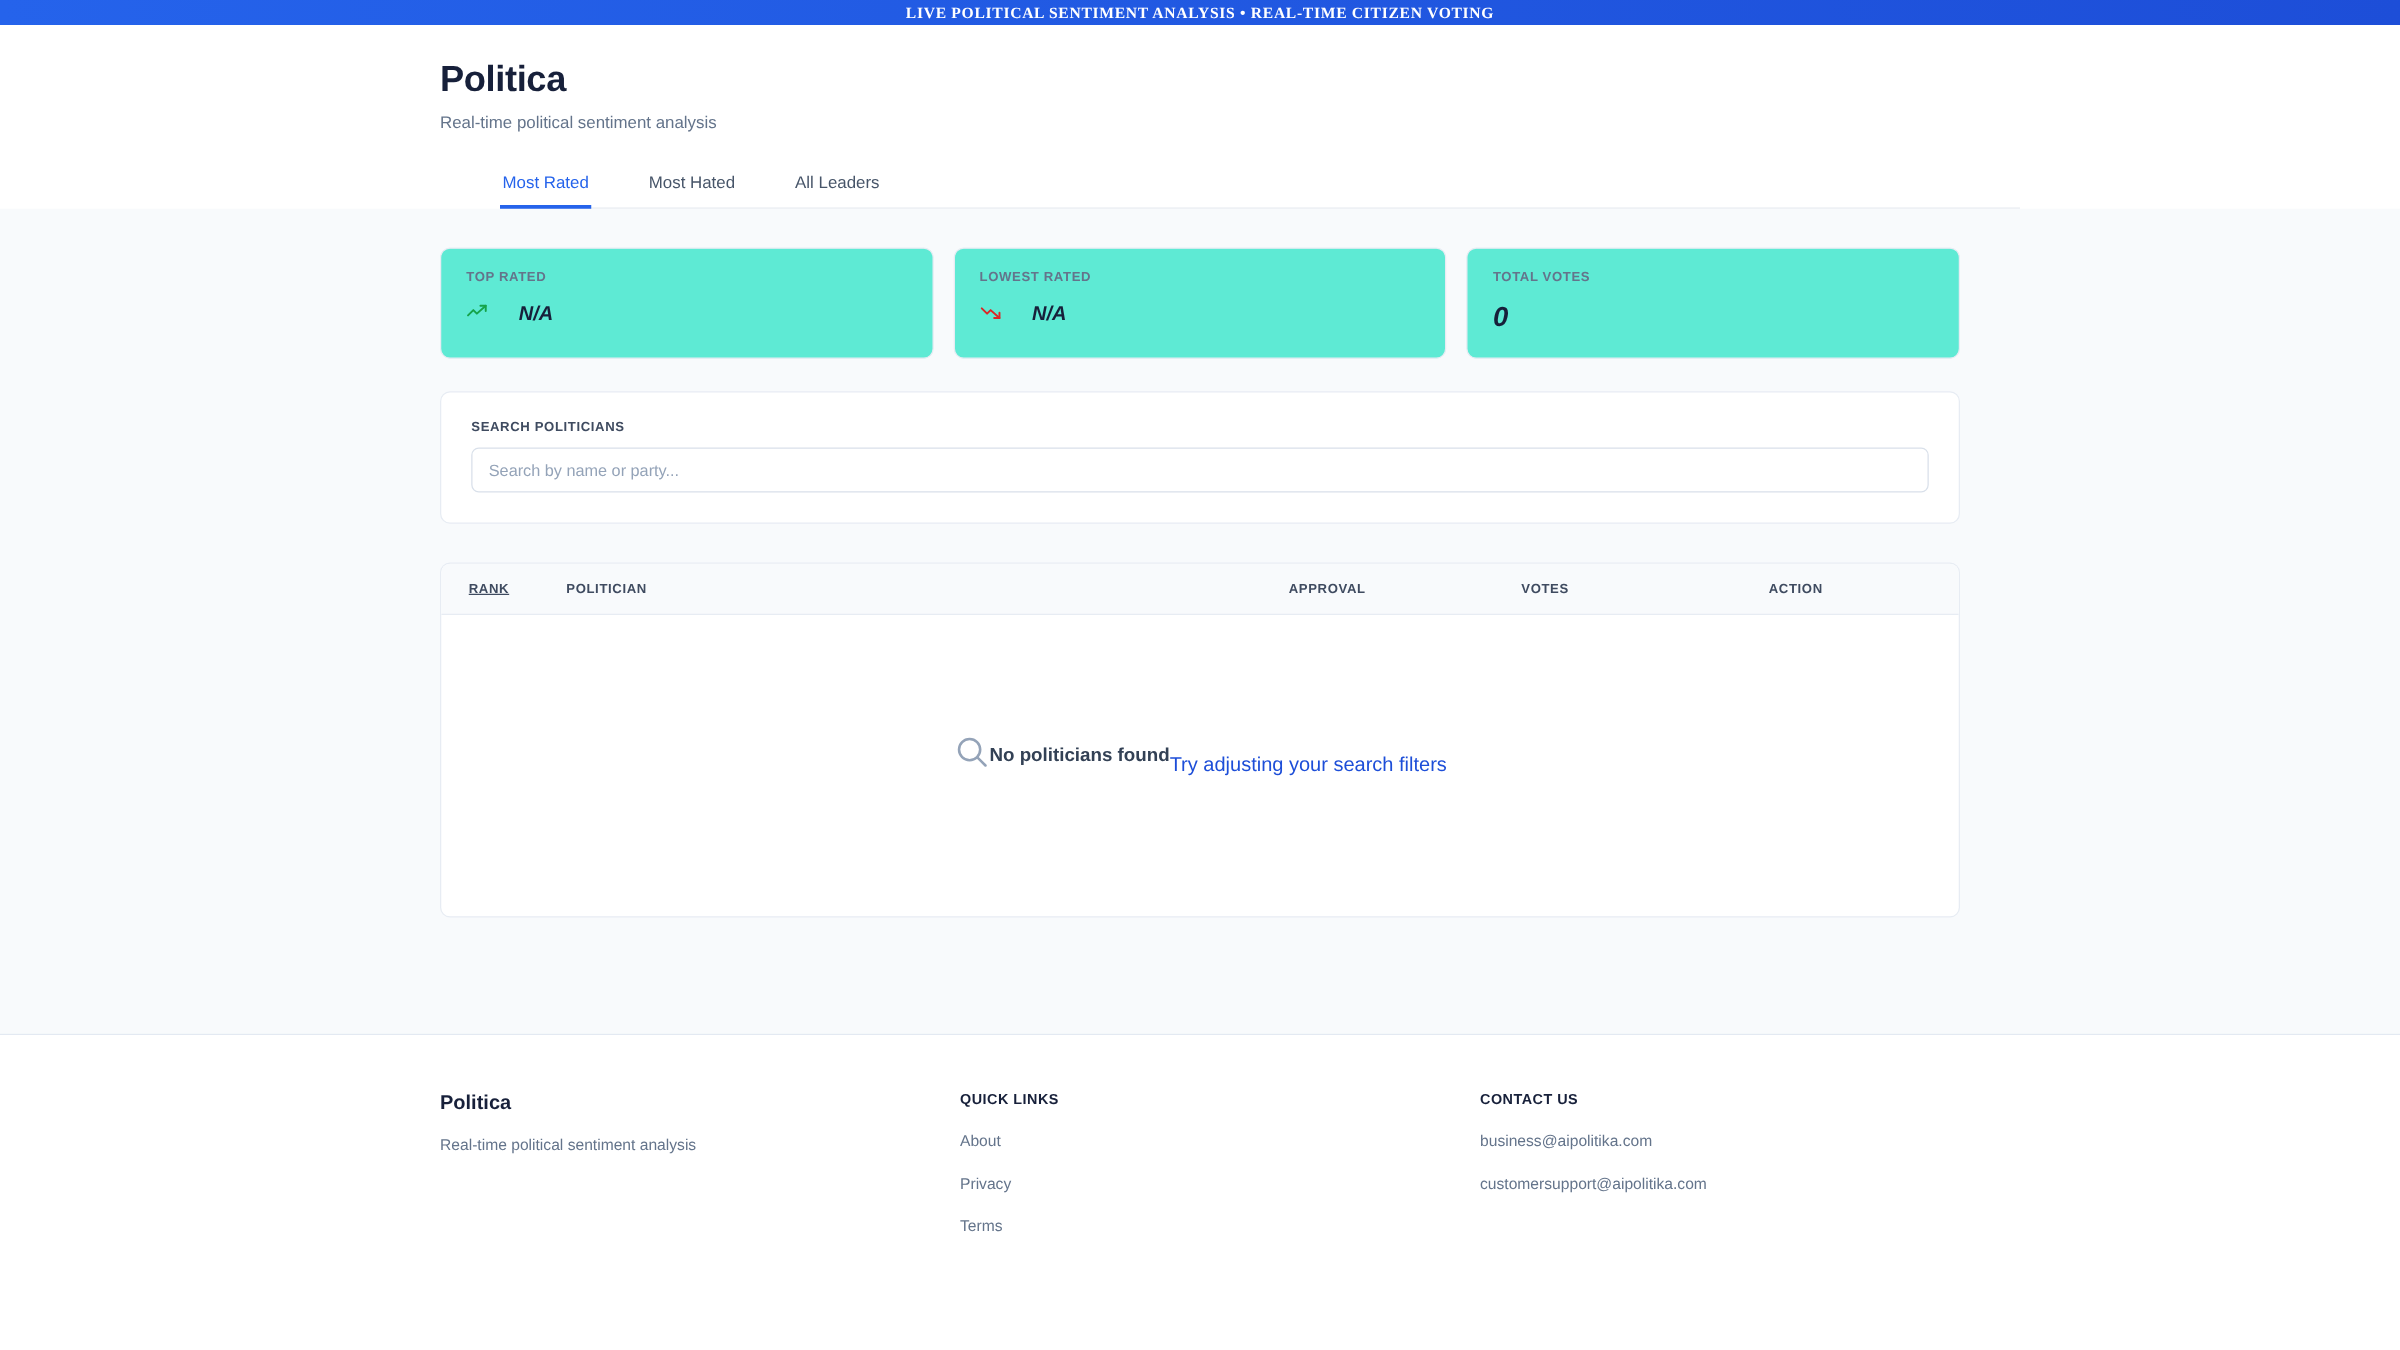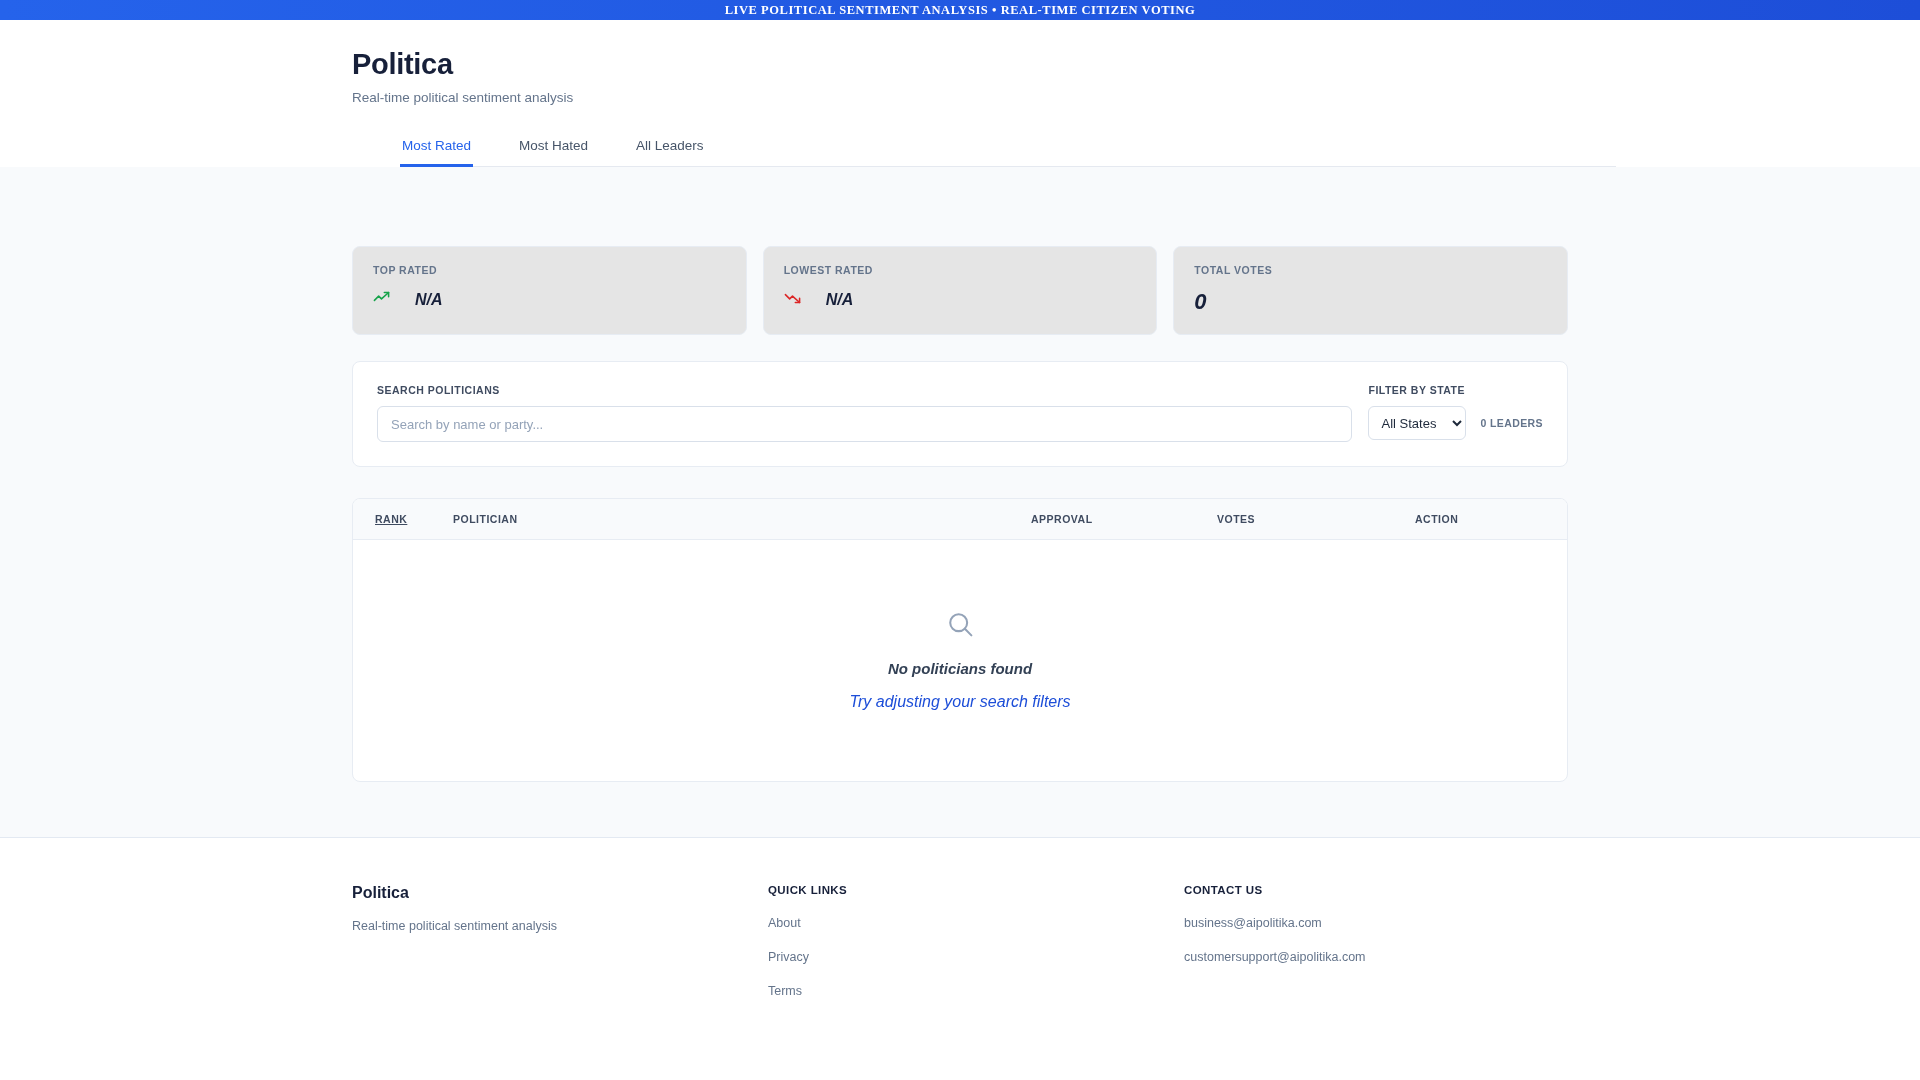--- a/index.html
+++ b/index.html
@@ -91,26 +91,25 @@
     min-height: 660px;
   }
 
   .stats-row {
     display: flex;
     gap: 16px;
     margin-bottom: 26px;
   }
   .stat-card {
     flex: 1;
-    background: #e5e5e5;
+    background: #5eead4;
     border: 1px solid #e7ecf3;
     border-radius: 8px;
     padding: 17px 20px 19px 20px;
     min-height: 82px;
-    margin-top: 48px;
   }
   .stat-label {
     font-size: 10.5px;
     font-weight: bold;
     letter-spacing: 0.5px;
     color: #64748b;
     text-transform: uppercase;
     margin-bottom: 13px;
   }
   .stat-value-row {
@@ -218,25 +217,24 @@
   }
   .th-rank      { width: 78px; text-decoration: underline; }
   .th-politician{ flex: 1; }
   .th-approval  { width: 186px; }
   .th-votes     { width: 198px; }
   .th-action    { width: 130px; }
 
   .empty-state {
     height: 241px;
     display: flex;
-    flex-direction: column;
+    flex-direction: row;
     align-items: center;
     justify-content: center;
     gap: 0;
-    font-style: italic;
   }
   .empty-icon { margin-bottom: 17px; }
   .empty-title {
     font-size: 15px;
     font-weight: bold;
     color: #334155;
     margin-bottom: 16px;
   }
   .empty-sub {
     font-size: 16px;
@@ -349,29 +347,20 @@
       </div>
 
 
     </div>
 
     <div class="search-panel">
       <div class="search-col">
         <label class="field-label">SEARCH POLITICIANS</label>
         <input class="search-input" type="text" placeholder="Search by name or party..." style="">
       </div>
-      <div class="filter-col">
-        <label class="field-label">FILTER BY STATE</label>
-        <div class="filter-row">
-          <select class="state-select">
-            <option>All States</option>
-          </select>
-          <span class="leaders-count">0 LEADERS</span>
-        </div>
-      </div>
     </div>
 
     <div class="table-card">
       <div class="table-head">
         <div class="th th-rank">RANK</div>
         <div class="th th-politician">POLITICIAN</div>
         <div class="th th-approval">APPROVAL</div>
         <div class="th th-votes">VOTES</div>
         <div class="th th-action">ACTION</div>
       </div>

